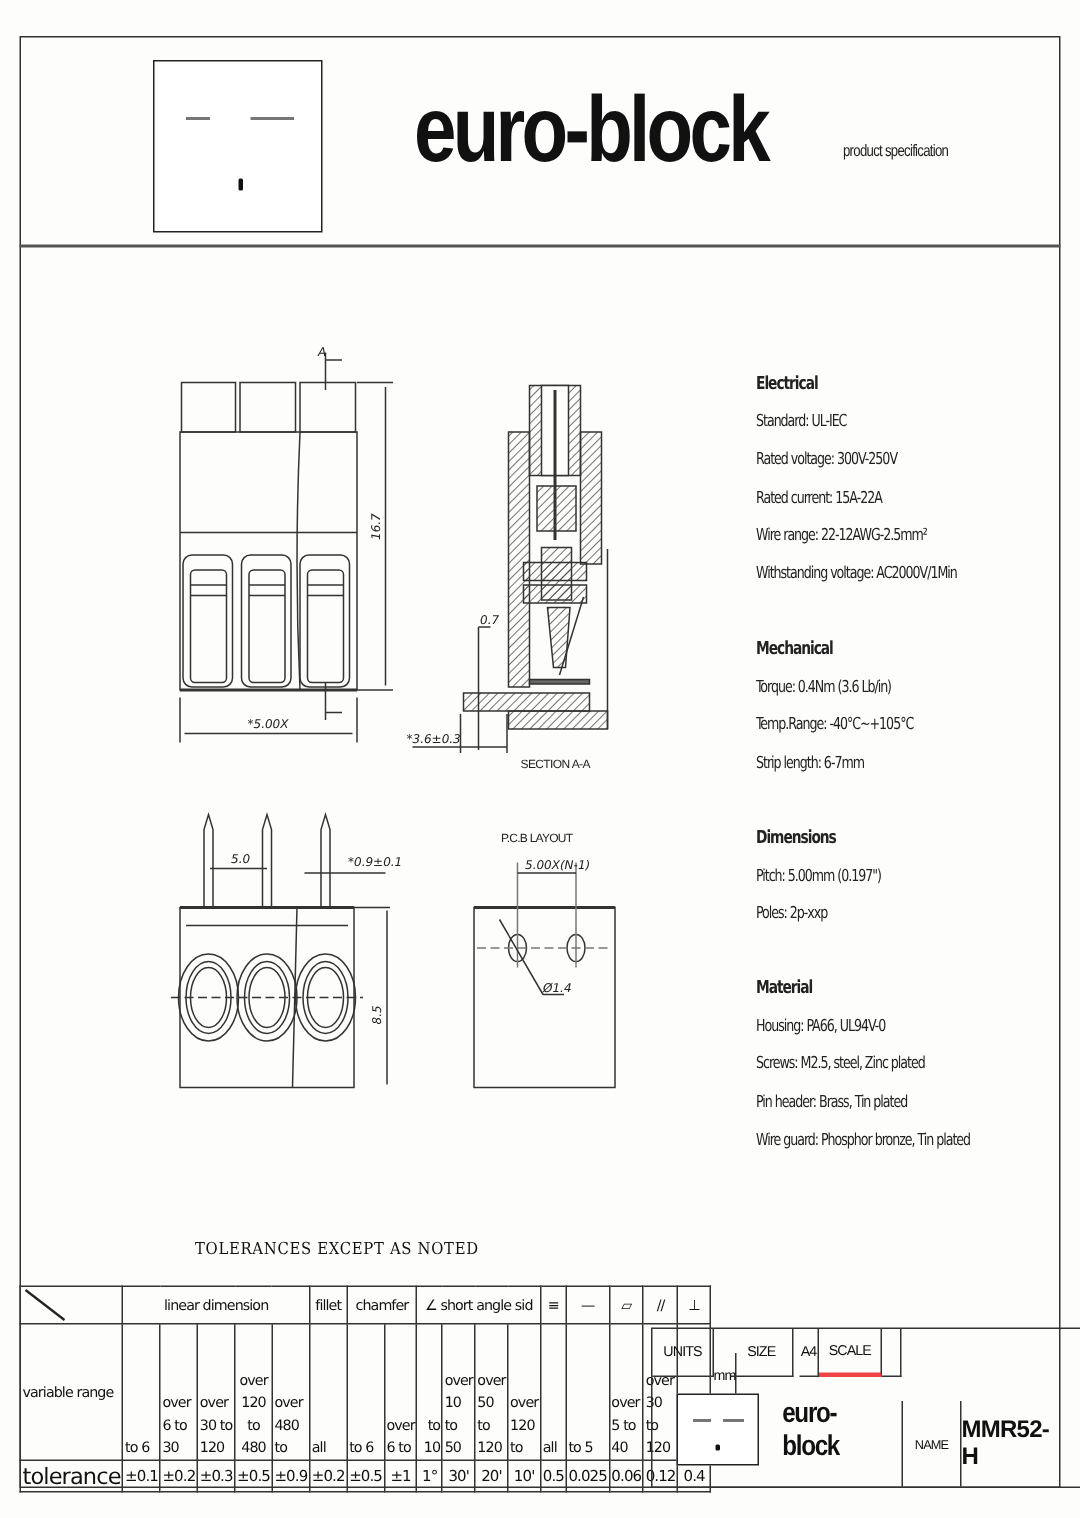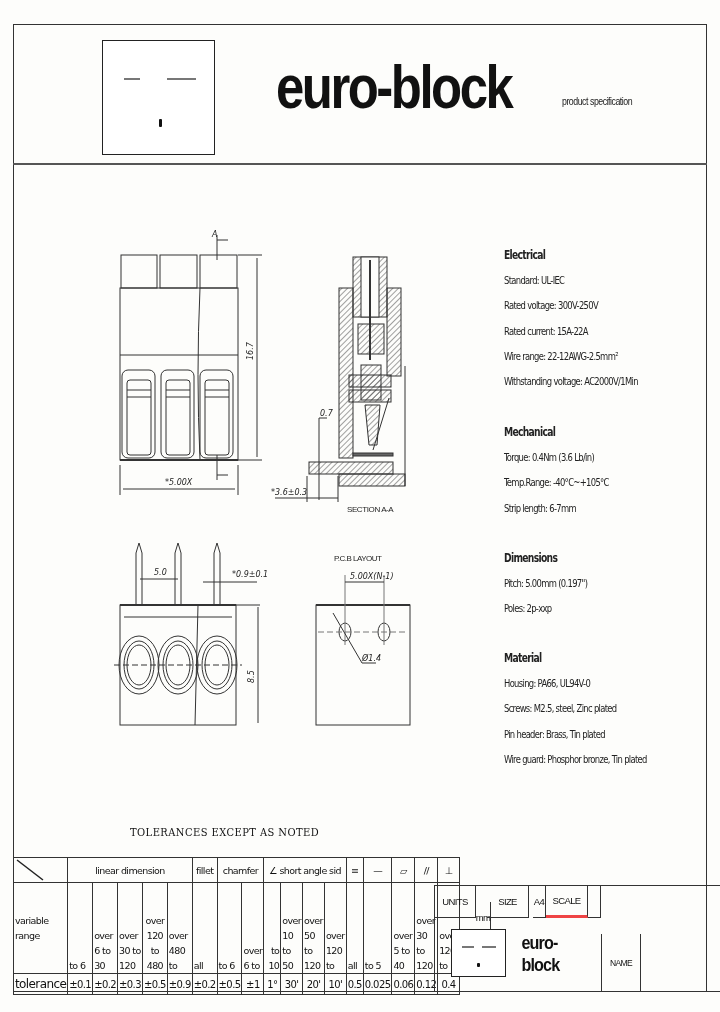--- a/index.html
+++ b/index.html
@@ -218,21 +218,21 @@
     <td style="width:16px;">over 10 to 50</td>
     <td style="width:16px;">over 50 to 120</td>
     <td style="width:16px;">over 120 to</td>
     <td style="width:10px;">all</td>
     <td style="width:22px;">to 5</td>
     <td style="width:16px;">over 5 to 40</td>
     <td style="width:16px;">over 30 to 120</td>
     <td style="width:16px;">over 120 to</td>
   </tr>
   <tr class="tv">
-    <td style="font-size:12px;">tolerance</td>
+    <td style="font-size:15px;">tolerance</td>
     <td>±0.1</td>
     <td>±0.2</td>
     <td>±0.3</td>
     <td>±0.5</td>
     <td>±0.9</td>
     <td>±0.2</td>
     <td>±0.5</td>
     <td>±1</td>
     <td>1°</td>
     <td>30'</td>
@@ -254,13 +254,14 @@
   <div class="cell" style="left:98px;top:0;width:13px;height:32px;border-right:1px solid #333;border-bottom:1px solid #333;">A4</div>
   <div class="cell" style="left:111px;top:0;width:42px;height:32px;border-right:1px solid #333;border-bottom:3px solid #ef4444;">SCALE</div>
   <div class="cell" style="left:153px;top:0;width:13px;height:32px;border-right:1px solid #333;border-bottom:1px solid #333;"></div>
   <div class="logo-box" style="position:absolute;left:16px;top:43px;width:55px;height:48px;">
     <div class="logo-dash" style="left:10px;top:16px;width:12px;"></div>
     <div class="logo-dash" style="left:30px;top:16px;width:14px;"></div>
     <div class="logo-dot" style="left:25px;top:33px;width:3px;height:4px;"></div>
   </div>
   <div class="cell" style="left:80px;top:48px;width:86px;height:40px;font-weight:bold;font-size:19px;letter-spacing:-1px;transform:scaleX(0.85);">euro-block</div>
   <div class="cell" style="left:166px;top:48px;width:40px;height:57px;border-left:1px solid #333;border-right:1px solid #333;font-size:8.5px;">NAME</div>
+  <div class="cell" style="left:206px;top:48px;width:67px;height:57px;font-weight:bold;font-size:16px;letter-spacing:-0.5px;">MMR52-H</div>
 </div>
 
 </body></html>

